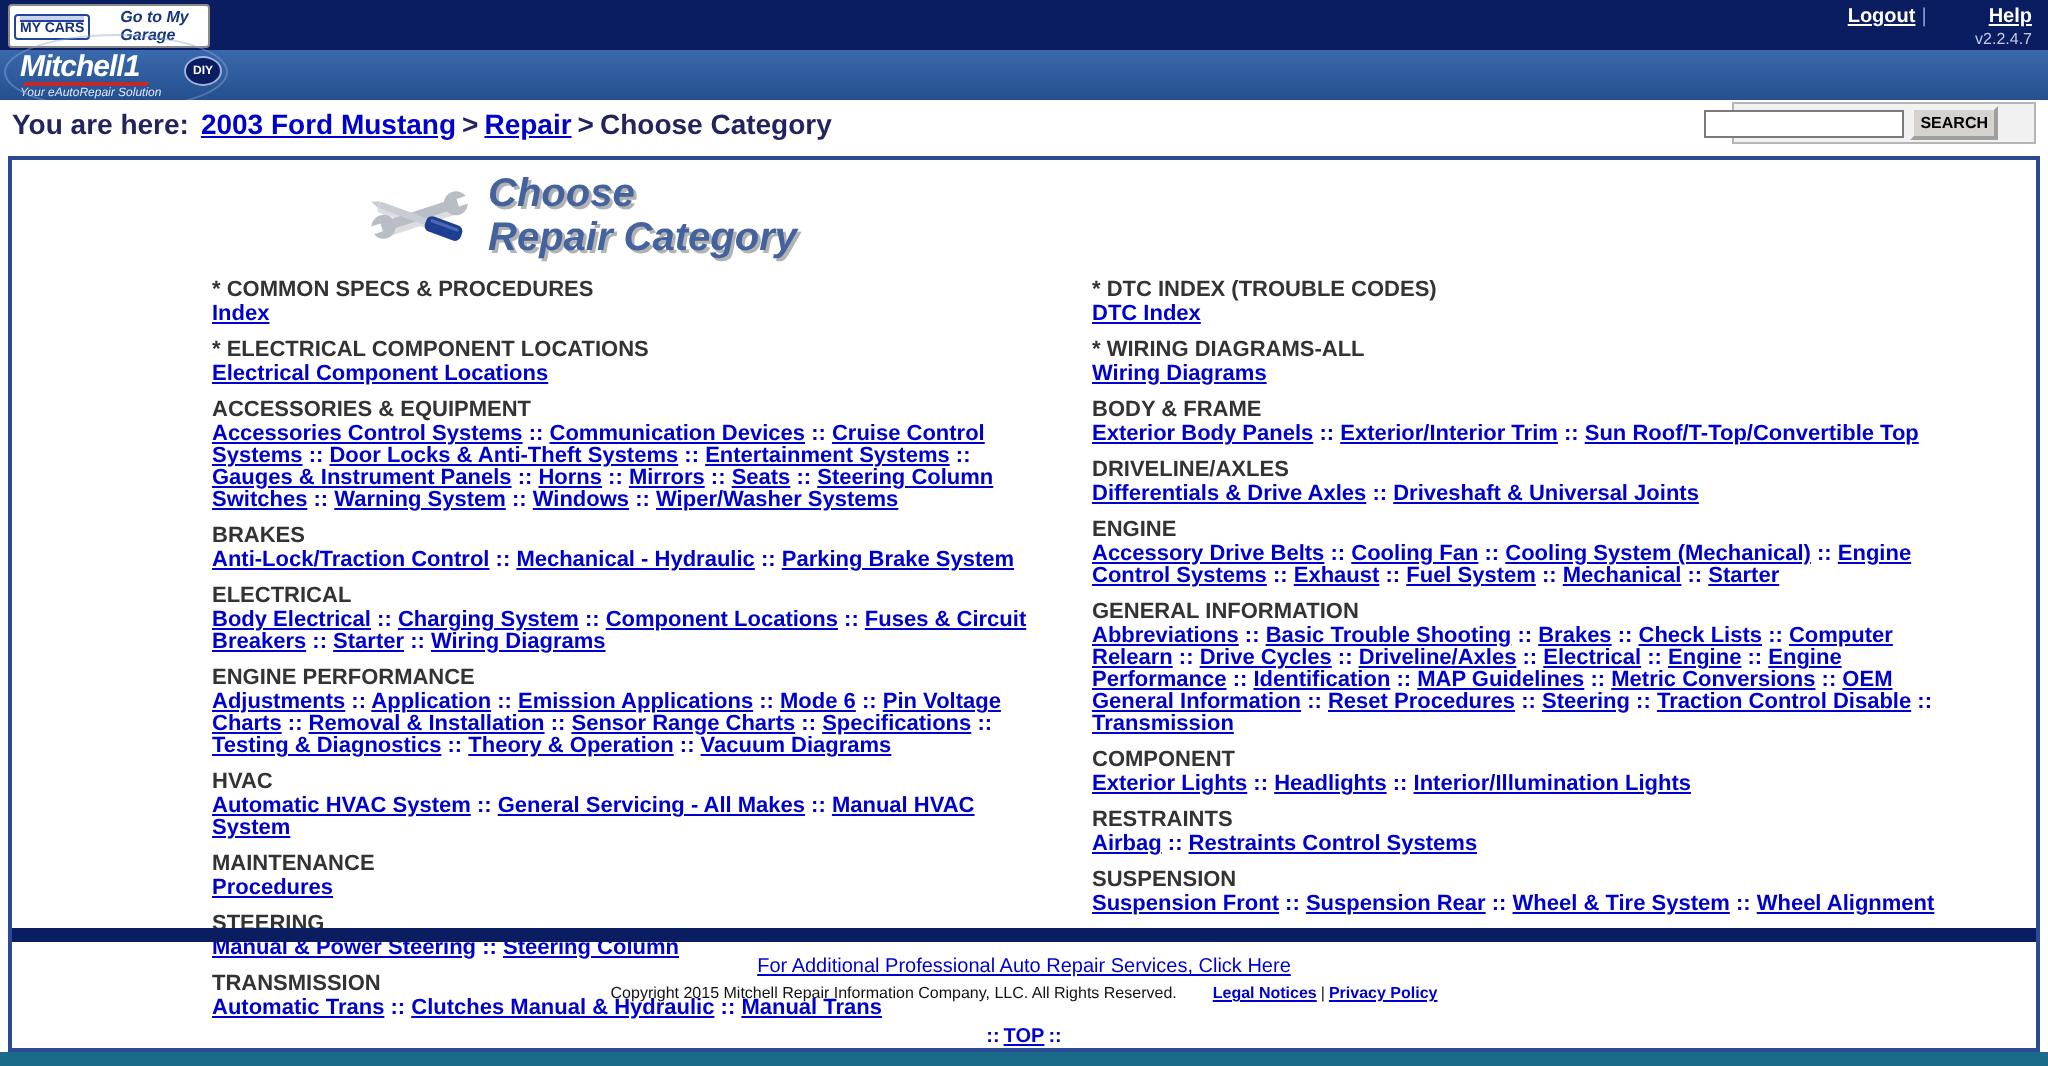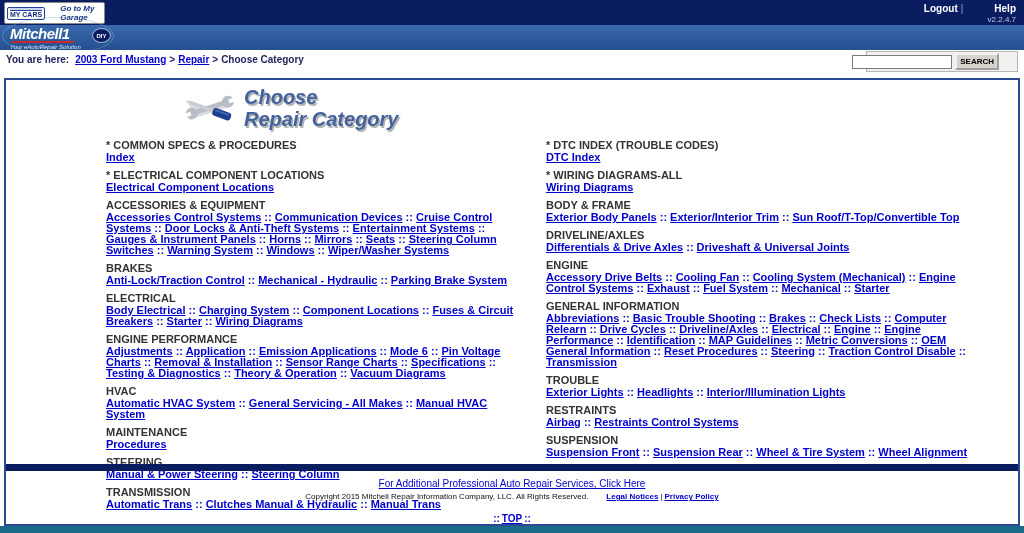--- a/index.html
+++ b/index.html
@@ -8,41 +8,41 @@
 
   
   .topbar { position:absolute; left:0; top:0; width:1024px; height:25px; background:#0b1d61; }
   .mycars-btn { position:absolute; left:4px; top:2px; height:22px; background:#fff; border:1px solid #8a8a8a; border-radius:2px; display:flex; align-items:center; gap:3px; padding:1px 4px 1px 2px; cursor:pointer; }
   .plate { border:1px solid #24449a; border-radius:2px; padding:0 2px; text-align:center; background:#fff; }
   .plate-top { height:3px; background:#c9d4ec; border-bottom:1px solid #24449a; }
   .plate-text { font-size:7px; font-weight:bold; color:#162f7d; letter-spacing:0; line-height:8px; }
   .garage-label { font-size:8px; font-weight:bold; font-style:italic; color:#16357d; line-height:9px; width:40px;margin-left:12px; }
   .top-right { position:absolute; right:8px; top:3px; text-align:right; }
   .top-links { font-size:10px; color:#fff; }
-  .top-links a { color:#fff; font-weight:bold; cursor:pointer;padding-left:28px; }
+  .top-links a { color:#fff; font-weight:bold; text-decoration:underline; cursor:pointer;padding-left:28px; }
   .top-links .sep { color:#8fa0cf; padding:0 3px; }
   .version { font-size:8px; color:#c2cbe6; margin-top:1px; }
 
   
   .header { position:absolute; left:0; top:25px; width:1024px; height:25px; background:linear-gradient(#3a69ad,#24508f);text-decoration:underline; }
   .logo { position:absolute; left:10px; top:1px; }
   .logo-ellipse { position:absolute; left:-8px; top:-9px; width:112px; height:38px; border:1px solid #8fa8d4; border-radius:50%; opacity:.45; }
   .logo-text { font-size:15px; font-weight:bold; font-style:italic; color:#fff; letter-spacing:-0.5px; line-height:15px; }
   .logo-swoosh { width:62px; height:2px; background:#c62828; transform:skewX(-35deg); margin:0 0 1px 2px; }
   .logo-tagline { font-size:6px; font-style:italic; color:#dfe6f5; }
   .diy-badge { position:absolute; left:82px; top:2px; width:19px; height:15px; background:#0b1d61; border:1px solid #9fb3d9; border-radius:50%; color:#fff; font-size:6px; font-weight:bold; display:flex; align-items:center; justify-content:center; }
   .tabbar { position:absolute; right:0; top:33px; height:17px; width:332px; background:#0b1d61; border-top:2px solid #8ca6d8; display:flex; }
   .tab-slash { position:absolute; left:-16px; top:0; width:9px; height:17px; background:#fff; transform:skewX(-32deg); }
   .tab { flex:1; display:flex; align-items:center; justify-content:center; cursor:pointer; }
   .tab + .tab { border-left:1px solid #5a76b8; }
   .tab-label { font-size:10px; font-weight:bold; color:#fff; text-decoration:underline; }
 
   
   .crumb-row { position:absolute; left:0; top:50px; width:1024px; height:28px; background:#fff; }
-  .breadcrumb { position:absolute; left:6px; top:4px; font-size:10px; font-weight:bold; color:#23235e; }
+  .breadcrumb { position:absolute; left:6px; top:4px; font-size:14px; font-weight:bold; color:#23235e; }
   .crumb-link { color:#0000cc; text-decoration:underline; cursor:pointer; }
   .crumb-sep { color:#23235e; padding:0 3px; }
   .crumb-prefix { margin-right:6px; }
   .search-panel { position:absolute; right:6px; top:51px; width:152px; height:21px; background:#f1f1f1; border:1px solid #b5b5b5; display:flex; align-items:center; justify-content:flex-end; gap:3px; padding:0 18px; z-index:5; }
   .search-input { width:100px; height:14px; border:1px solid #7a7a7a; font-size:10px; padding:0 2px; font-family:"Liberation Sans", sans-serif; }
   .search-btn { height:17px; font-size:8px; font-weight:bold; color:#000; background:#d6d3ce; border:2px outset #f4f2ee; padding:0 3px; cursor:pointer; font-family:"Liberation Sans", sans-serif; }
 
   
   .main-panel { position:absolute; left:4px; top:78px; width:1016px; height:448px; border:2px solid #2a4a94; background:#fff; }
   .title-block { position:relative; height:60px; }
@@ -221,21 +221,21 @@
           </div>
           <div class="section">
             <div class="sec-heading">ENGINE</div>
             <div class="sec-links"><a class="cat-link">Accessory Drive Belts</a><span class="cat-sep"> :: </span><a class="cat-link">Cooling Fan</a><span class="cat-sep"> :: </span><a class="cat-link">Cooling System (Mechanical)</a><span class="cat-sep"> :: </span><a class="cat-link">Engine Control Systems</a><span class="cat-sep"> :: </span><a class="cat-link">Exhaust</a><span class="cat-sep"> :: </span><a class="cat-link">Fuel System</a><span class="cat-sep"> :: </span><a class="cat-link">Mechanical</a><span class="cat-sep"> :: </span><a class="cat-link">Starter</a></div>
           </div>
           <div class="section">
             <div class="sec-heading">GENERAL INFORMATION</div>
             <div class="sec-links"><a class="cat-link">Abbreviations</a><span class="cat-sep"> :: </span><a class="cat-link">Basic Trouble Shooting</a><span class="cat-sep"> :: </span><a class="cat-link">Brakes</a><span class="cat-sep"> :: </span><a class="cat-link">Check Lists</a><span class="cat-sep"> :: </span><a class="cat-link">Computer Relearn</a><span class="cat-sep"> :: </span><a class="cat-link">Drive Cycles</a><span class="cat-sep"> :: </span><a class="cat-link">Driveline/Axles</a><span class="cat-sep"> :: </span><a class="cat-link">Electrical</a><span class="cat-sep"> :: </span><a class="cat-link">Engine</a><span class="cat-sep"> :: </span><a class="cat-link">Engine Performance</a><span class="cat-sep"> :: </span><a class="cat-link">Identification</a><span class="cat-sep"> :: </span><a class="cat-link">MAP Guidelines</a><span class="cat-sep"> :: </span><a class="cat-link">Metric Conversions</a><span class="cat-sep"> :: </span><a class="cat-link">OEM General Information</a><span class="cat-sep"> :: </span><a class="cat-link">Reset Procedures</a><span class="cat-sep"> :: </span><a class="cat-link">Steering</a><span class="cat-sep"> :: </span><a class="cat-link">Traction Control Disable</a><span class="cat-sep"> :: </span><a class="cat-link">Transmission</a></div>
           </div>
           <div class="section">
-            <div class="sec-heading">TROUBLE</div>
+            <div class="sec-heading">COMPONENT</div>
             <div class="sec-links"><a class="cat-link">Exterior Lights</a><span class="cat-sep"> :: </span><a class="cat-link">Headlights</a><span class="cat-sep"> :: </span><a class="cat-link">Interior/Illumination Lights</a></div>
           </div>
           <div class="section">
             <div class="sec-heading">RESTRAINTS</div>
             <div class="sec-links"><a class="cat-link">Airbag</a><span class="cat-sep"> :: </span><a class="cat-link">Restraints Control Systems</a></div>
           </div>
           <div class="section">
             <div class="sec-heading">SUSPENSION</div>
             <div class="sec-links"><a class="cat-link">Suspension Front</a><span class="cat-sep"> :: </span><a class="cat-link">Suspension Rear</a><span class="cat-sep"> :: </span><a class="cat-link">Wheel &amp; Tire System</a><span class="cat-sep"> :: </span><a class="cat-link">Wheel Alignment</a></div>
           </div>

